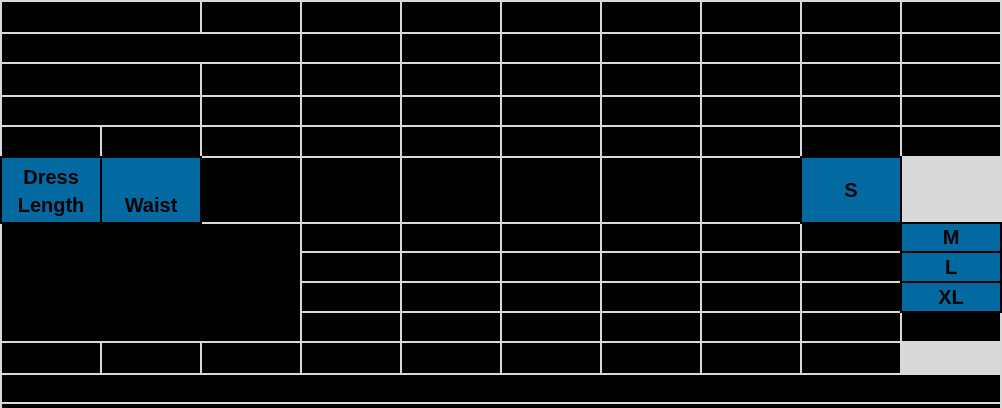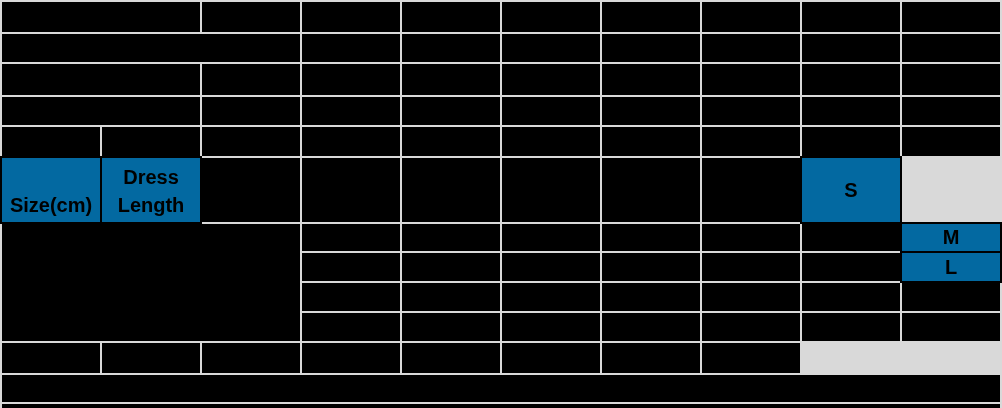--- a/index.html
+++ b/index.html
@@ -86,23 +86,23 @@
   <div class="c"></div>
   <div class="c"></div>
   <div class="c"></div>
   <div class="c"></div>
   <div class="c"></div>
   <div class="c"></div>
   <div class="c"></div>
   <div class="c"></div>
   <div class="c"></div>
 
-  <div class="lt hdr">Size(cm)</div>
   <div class="lt hdr">Dress
 Length</div>
+  <div class="lt hdr">Waist</div>
   <div class="c"></div>
   <div class="c"></div>
   <div class="c"></div>
   <div class="c"></div>
   <div class="c"></div>
   <div class="c"></div>
 
   <div class="lt">S</div>
   <div class="blk"></div>
   <div class="c"></div>
@@ -121,20 +121,21 @@
   <div class="c"></div>
 
   <div class="lt">L</div>
   <div class="c"></div>
   <div class="c"></div>
   <div class="c"></div>
   <div class="c"></div>
   <div class="c"></div>
   <div class="c"></div>
 
+  <div class="lt">XL</div>
   <div class="c"></div>
   <div class="c"></div>
   <div class="c"></div>
   <div class="c"></div>
   <div class="c"></div>
   <div class="c"></div>
 
   <div class="c"></div>
   <div class="c"></div>
   <div class="c"></div>

